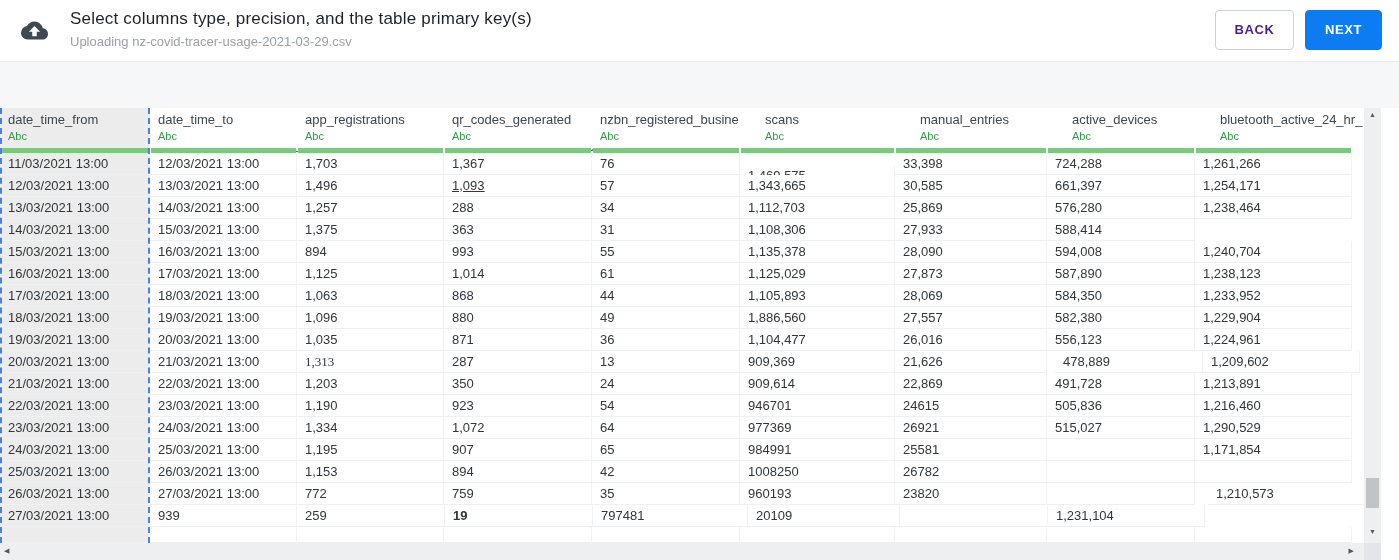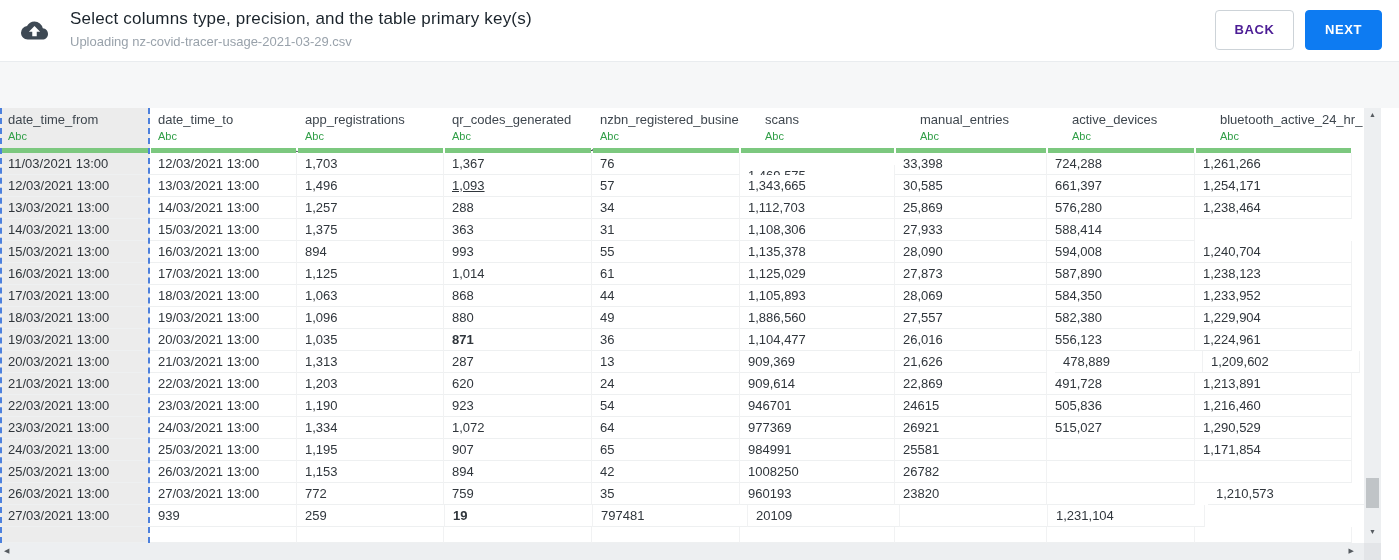--- a/index.html
+++ b/index.html
@@ -240,43 +240,43 @@
         <div class="td" style="width: 148px;">49</div>
         <div class="td" style="width: 155px;">1,886,560</div>
         <div class="td" style="width: 152px;">27,557</div>
         <div class="td" style="width: 148px;">582,380</div>
         <div class="td" style="width: 157px;">1,229,904</div>
       </div>
       <div class="tr">
         <div class="td first" style="width: 150px;">19/03/2021 13:00</div>
         <div class="td" style="width: 147px;">20/03/2021 13:00</div>
         <div class="td" style="width: 147px;">1,035</div>
-        <div class="td" style="width: 148px; font-weight: bold;">871</div>
+        <div class="td" style="width: 148px;">871</div>
         <div class="td" style="width: 148px;">36</div>
         <div class="td" style="width: 155px;">1,104,477</div>
         <div class="td" style="width: 152px;">26,016</div>
         <div class="td" style="width: 148px;">556,123</div>
         <div class="td" style="width: 157px;">1,224,961</div>
       </div>
       <div class="tr">
         <div class="td first" style="width: 150px;">20/03/2021 13:00</div>
         <div class="td" style="width: 147px;">21/03/2021 13:00</div>
-        <div class="td" style="width: 147px;">1,313</div>
+        <div class="td" style="width: 147px; font-family: Liberation Serif, serif;">1,313</div>
         <div class="td" style="width: 148px;">287</div>
         <div class="td" style="width: 148px;">13</div>
         <div class="td" style="width: 155px;">909,369</div>
         <div class="td" style="width: 152px;">21,626</div>
         <div class="td" style="width: 148px; margin-left: 8px;">478,889</div>
         <div class="td" style="width: 157px;">1,209,602</div>
       </div>
       <div class="tr">
         <div class="td first" style="width: 150px;">21/03/2021 13:00</div>
         <div class="td" style="width: 147px;">22/03/2021 13:00</div>
         <div class="td" style="width: 147px;">1,203</div>
-        <div class="td" style="width: 148px;">620</div>
+        <div class="td" style="width: 148px;">350</div>
         <div class="td" style="width: 148px;">24</div>
         <div class="td" style="width: 155px;">909,614</div>
         <div class="td" style="width: 152px;">22,869</div>
         <div class="td" style="width: 148px;">491,728</div>
         <div class="td" style="width: 157px;">1,213,891</div>
       </div>
       <div class="tr">
         <div class="td first" style="width: 150px;">22/03/2021 13:00</div>
         <div class="td" style="width: 147px;">23/03/2021 13:00</div>
         <div class="td" style="width: 147px;">1,190</div>

